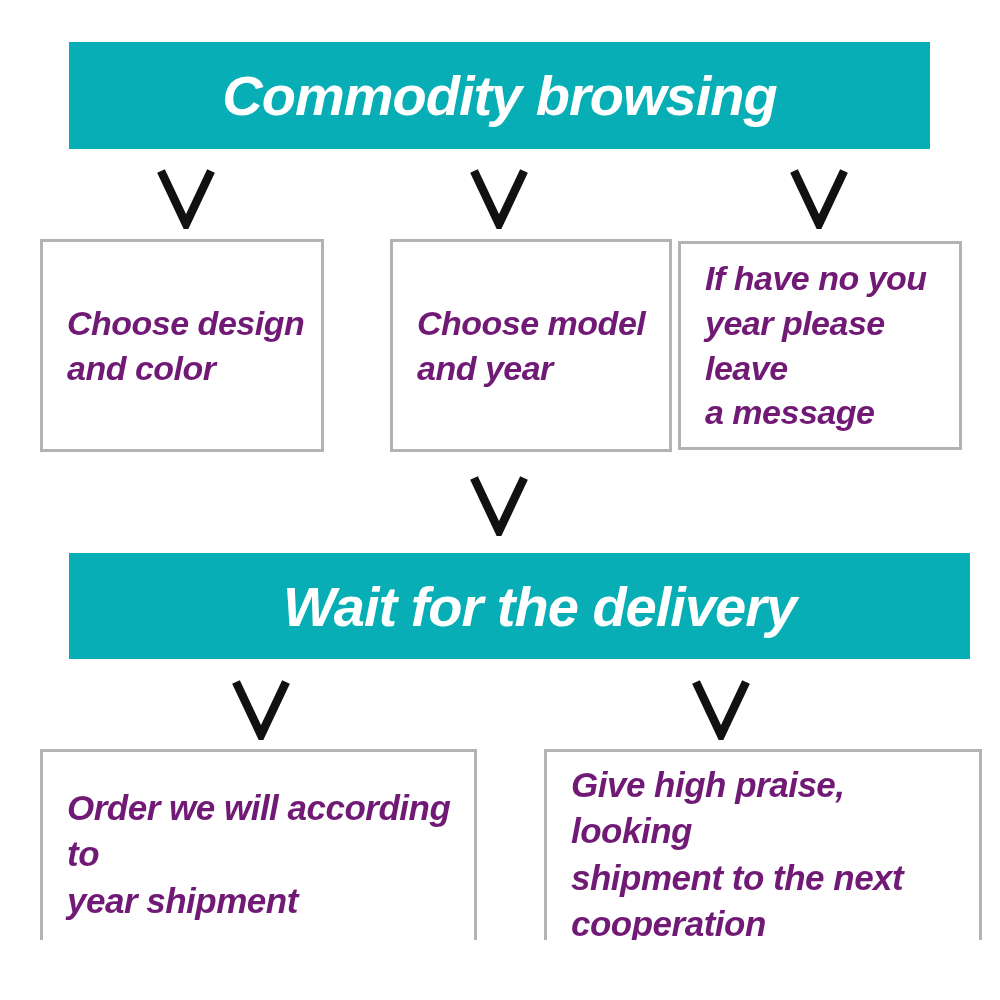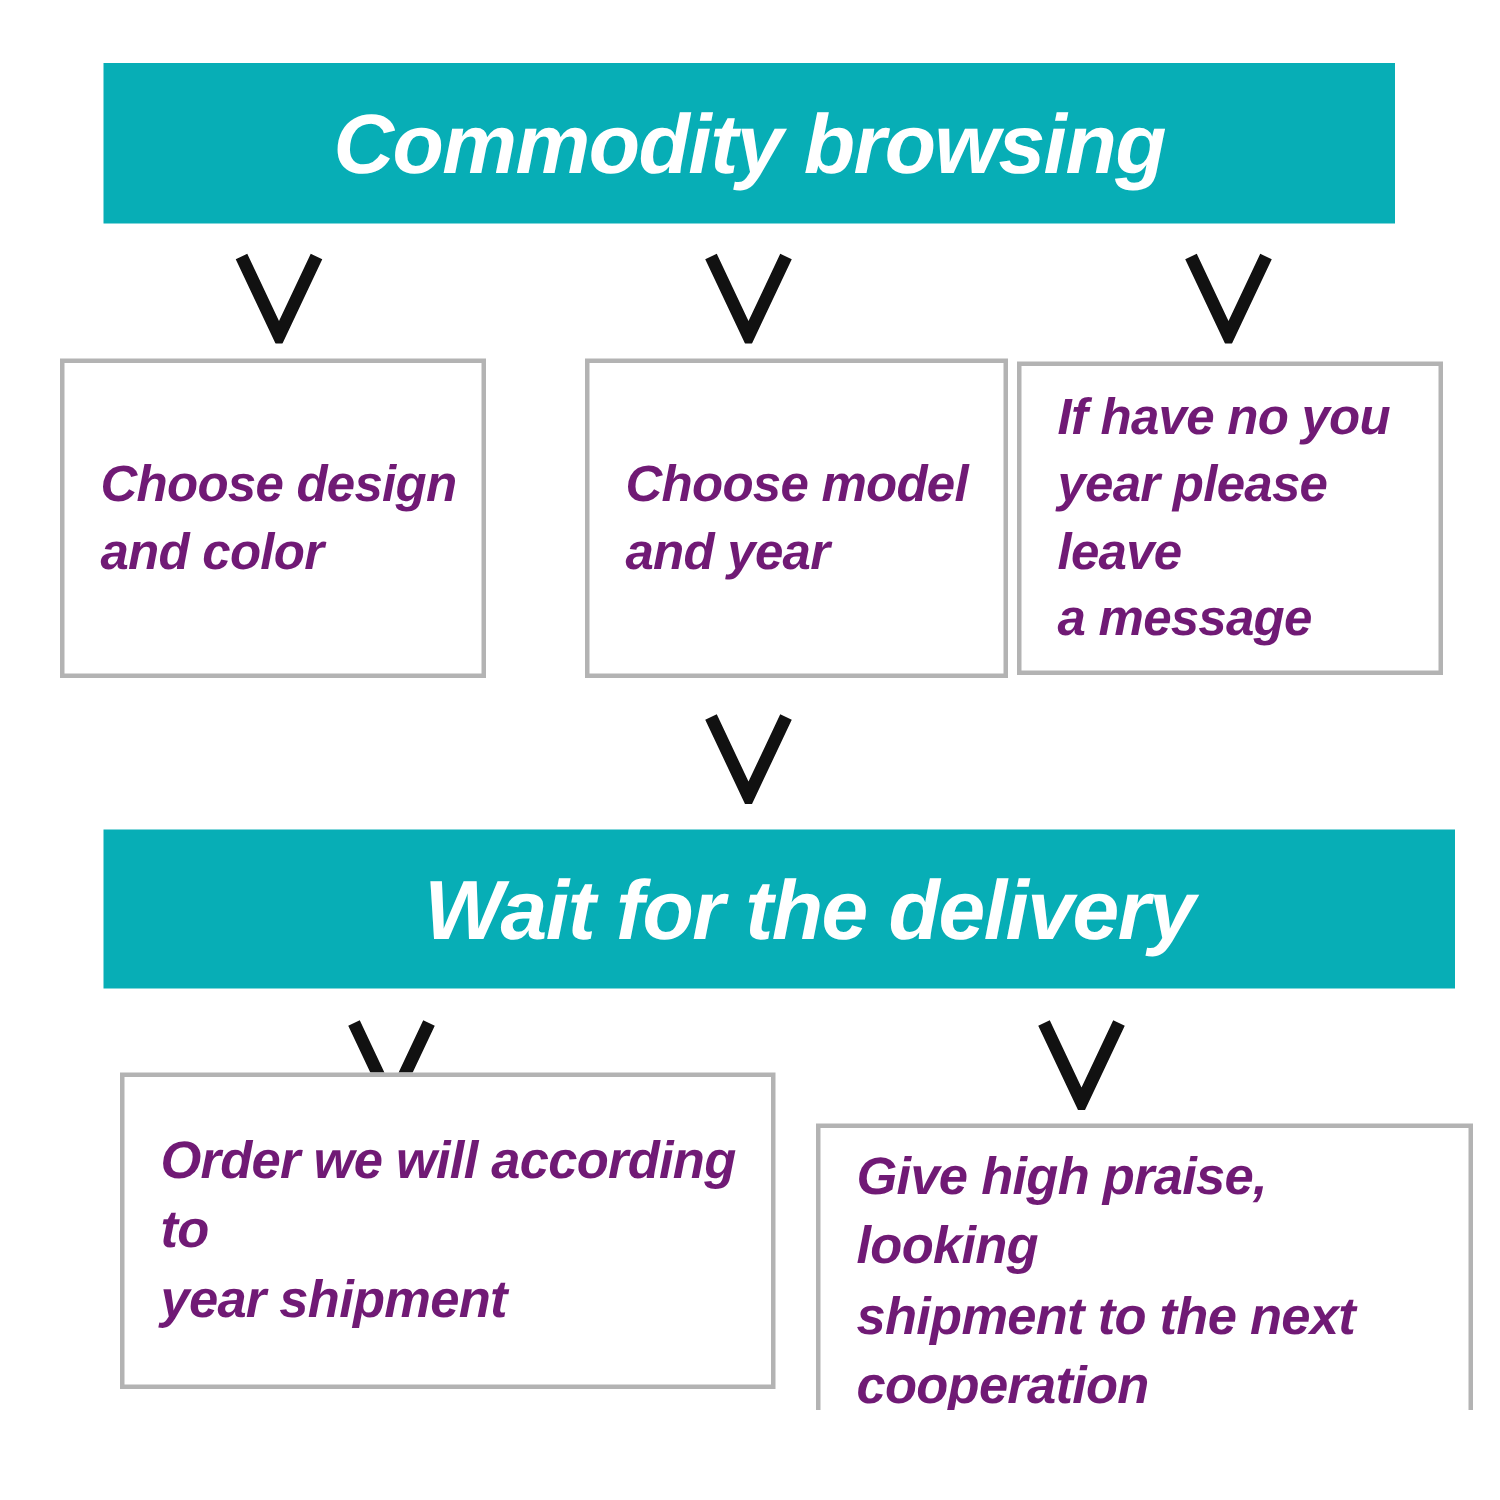--- a/index.html
+++ b/index.html
@@ -42,21 +42,21 @@
     font-size: 34px;
     font-weight: bold;
     font-style: italic;
     line-height: 1.32;
     letter-spacing: -0.5px;
   }
   .box-text-lg { font-size: 35px; }
   .box-design  { left: 40px;  top: 239px; width: 284px; height: 213px; }
   .box-model   { left: 358px; top: 239px; width: 282px; height: 213px; margin-left: 32px; }
   .box-message { left: 678px; top: 241px; width: 284px; height: 209px; }
-  .box-order   { left: 40px;  top: 715px; width: 437px; height: 211px; margin-left: 40px; }
+  .box-order   { left: 40px;  top: 749px; width: 437px; height: 211px; }
   .box-praise  { left: 522px; top: 749px; width: 438px; height: 211px; margin-left: 22px; }
   .arrow {
     position: absolute;
     width: 60px;
     height: 62px;
   }
   .arrow svg { display: block; width: 100%; height: 100%; }
   .arrow-r1c1 { left: 156px; top: 167px; }
   .arrow-r1c2 { left: 469px; top: 167px; }
   .arrow-r1c3 { left: 789px; top: 167px; }

